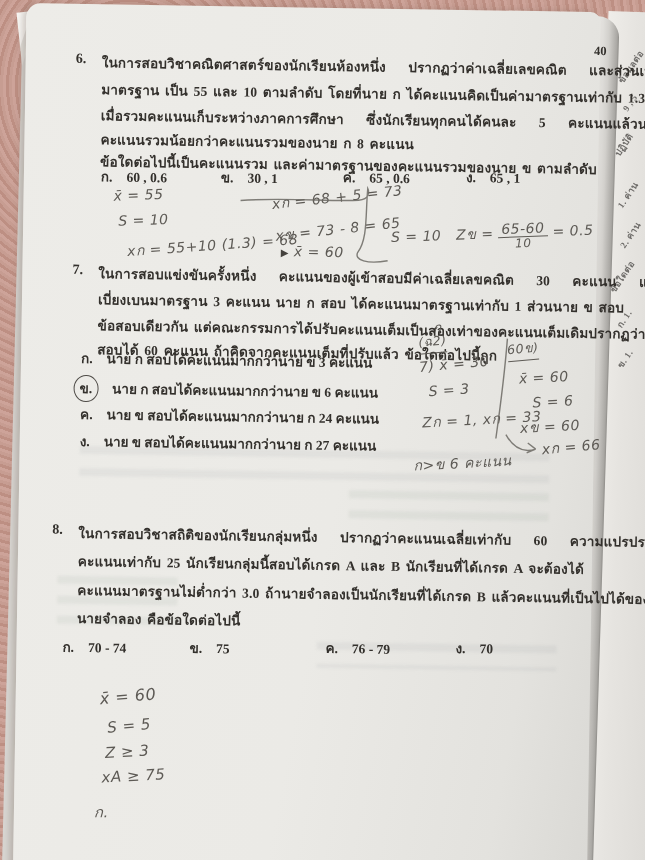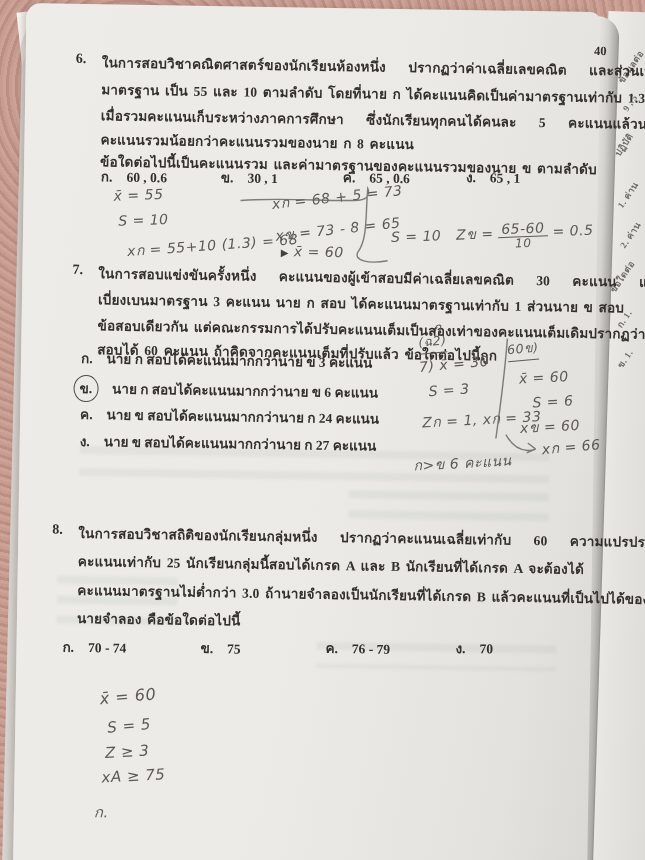--- a/index.html
+++ b/index.html
@@ -141,21 +141,21 @@
     </svg>
   </div>
 
   <div>
     <span class="qnum" style="left:34px;top:518px">8.</span>
     <span class="qline" style="left:60px;top:518px">ในการสอบวิชาสถิติของนักเรียนกลุ่มหนึ่ง    ปรากฏว่าคะแนนเฉลี่ยเท่ากับ    60    ความแปรปรวนของ</span>
     <span class="qline" style="left:60px;top:546px">คะแนนเท่ากับ 25 นักเรียนกลุ่มนี้สอบได้เกรด A และ B นักเรียนที่ได้เกรด A จะต้องได้</span>
     <span class="qline" style="left:60px;top:575px">คะแนนมาตรฐานไม่ต่ำกว่า 3.0 ถ้านายจำลองเป็นนักเรียนที่ได้เกรด B แล้วคะแนนที่เป็นไปได้ของ</span>
     <span class="qline" style="left:60px;top:603px">นายจำลอง คือข้อใดต่อไปนี้</span>
     <span class="choice" style="left:46px;top:632px"><span class="lab">ก.</span><span class="val">70 - 74</span></span>
-    <span class="choice" style="left:184px;top:631px"><span class="lab">ข.</span><span class="val">75</span></span>
+    <span class="choice" style="left:173px;top:631px"><span class="lab">ข.</span><span class="val">75</span></span>
     <span class="choice" style="left:309px;top:629px"><span class="lab">ค.</span><span class="val">76 - 79</span></span>
     <span class="choice" style="left:439px;top:627px"><span class="lab">ง.</span><span class="val">70</span></span>
   </div>
 
   <div>
     <span class="hand" style="left:84px;top:682px;transform:rotate(-6deg);font-size:16px">x̄ = 60</span>
     <span class="hand" style="left:92px;top:712px;transform:rotate(-6deg);font-size:15px">S = 5</span>
     <span class="hand" style="left:90px;top:738px;transform:rotate(-4deg);font-size:15px">Z ≥ 3</span>
     <span class="hand" style="left:87px;top:762px;transform:rotate(-4deg);font-size:15px">xA ≥ 75</span>
     <span class="hand" style="left:80px;top:796px;font-size:15px">ก.</span>

